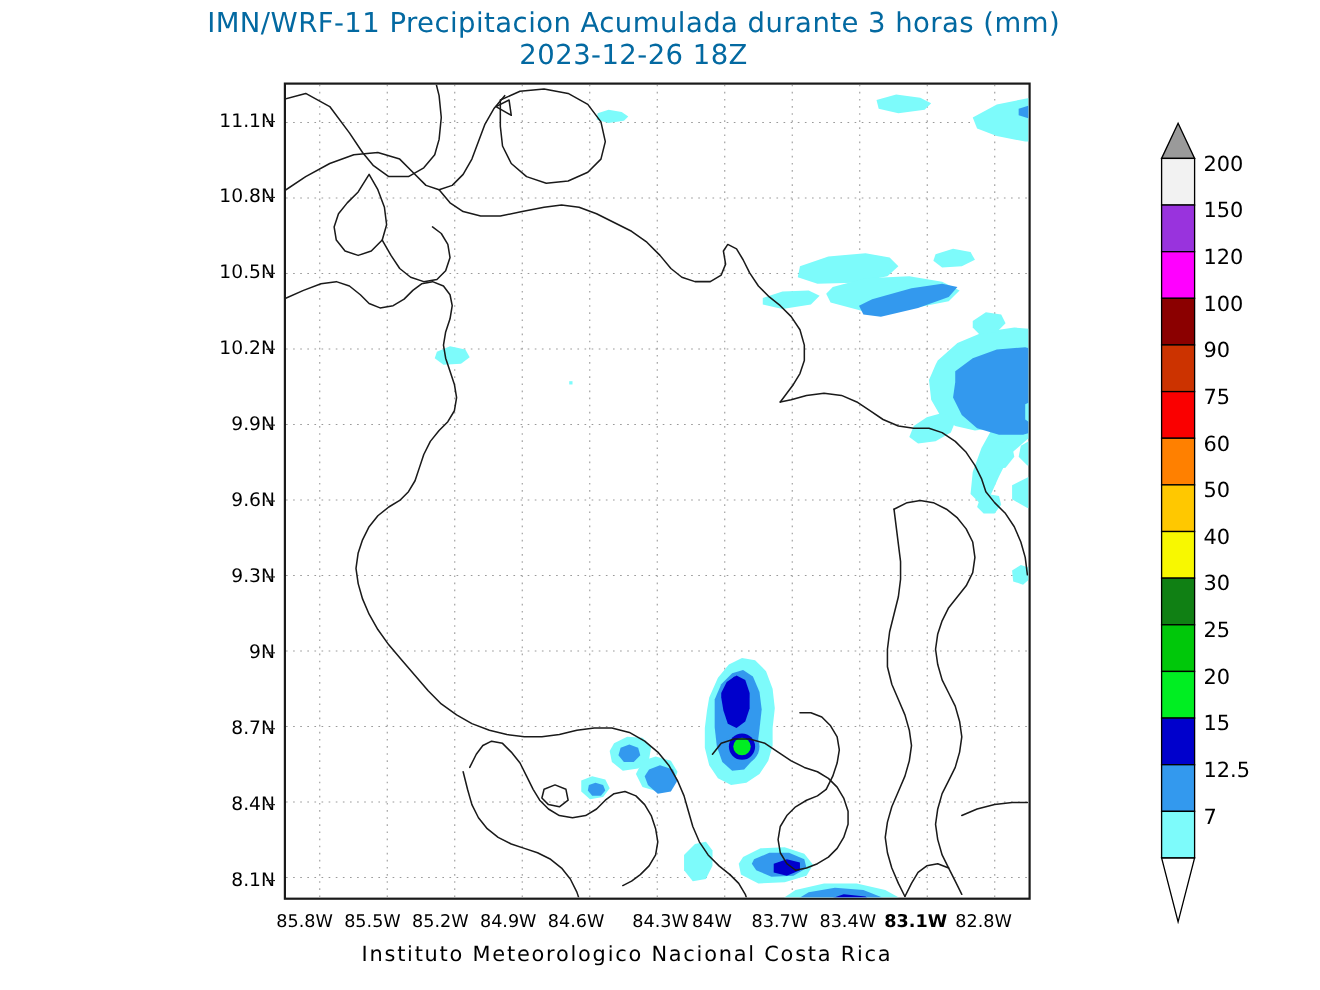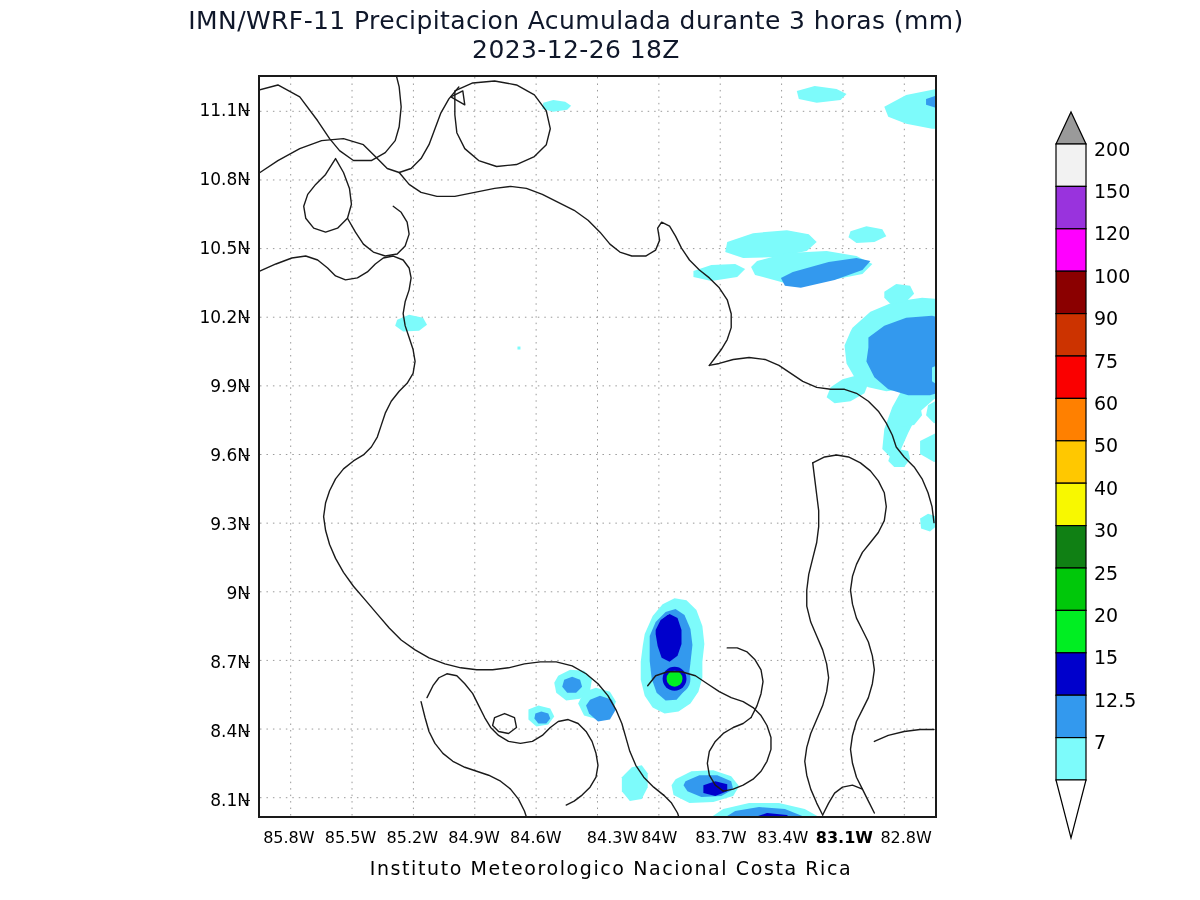--- a/index.html
+++ b/index.html
@@ -1,33 +1,33 @@
 <!DOCTYPE html>
 <html><head>
 <meta charset="utf-8">
 <style>
   html,body{margin:0;padding:0;background:#ffffff;}
   body{width:1200px;height:900px;font-family:"DejaVu Sans",sans-serif;color:#000;overflow:hidden;}
   #root{position:relative;width:1200px;height:900px;}
 
   .title-block{position:absolute;left:0;top:6px;width:1140px;text-align:center;}
-  .title-line{font-family:"DejaVu Sans",sans-serif;font-size:25px;letter-spacing:.4px;line-height:29px;color:#0f172a;white-space:nowrap;margin-left:12px;}
+  .title-line{font-family:"DejaVu Sans",sans-serif;font-size:25px;letter-spacing:.4px;line-height:29px;color:#0369a1;white-space:nowrap;margin-left:12px;}
 
   .plot-frame{position:absolute;left:258px;top:75px;width:679px;height:743px;border:2px solid #1a1a1a;box-sizing:border-box;background:#fff;}
   .plot-inner{position:absolute;inset:0;overflow:hidden;}
   .plot-svg{position:absolute;left:0;top:0;width:100%;height:100%;}
 
   .ytick-label{position:absolute;right:0;transform:translateY(-50%);font-size:17px;text-align:right;white-space:nowrap;color:#000;font-family:"DejaVu Sans",sans-serif;}
   .ytick-wrap{position:absolute;left:188px;top:75px;width:62px;height:743px;}
   .ytick-mark{position:absolute;left:250px;width:8px;height:1px;background:#1a1a1a;}
 
-  .xtick-wrap{position:absolute;left:258px;top:818px;width:679px;height:40px;}
+  .xtick-wrap{position:absolute;left:246px;top:818px;width:679px;height:40px;}
   .xtick-label{position:absolute;top:10px;transform:translateX(-50%);font-size:16px;white-space:nowrap;color:#000;font-family:"DejaVu Sans",sans-serif;}
 
-  .footer{position:absolute;left:0;top:857px;width:1140px;text-align:center;font-size:19px;letter-spacing:1.6px;color:#000;font-family:"DejaVu Sans",sans-serif;white-space:nowrap;padding-left:41px;}
+  .footer{position:absolute;left:0;top:857px;width:1140px;text-align:center;font-size:19px;letter-spacing:1.6px;color:#000;font-family:"DejaVu Sans",sans-serif;white-space:nowrap;}
 
   .cbar{position:absolute;left:1052px;top:110px;width:140px;height:730px;}
   .cbar-svg{position:absolute;left:0;top:0;}
 </style>
 </head>
 <body>
 
 <div id="root">
 
   <div class="title-block">

